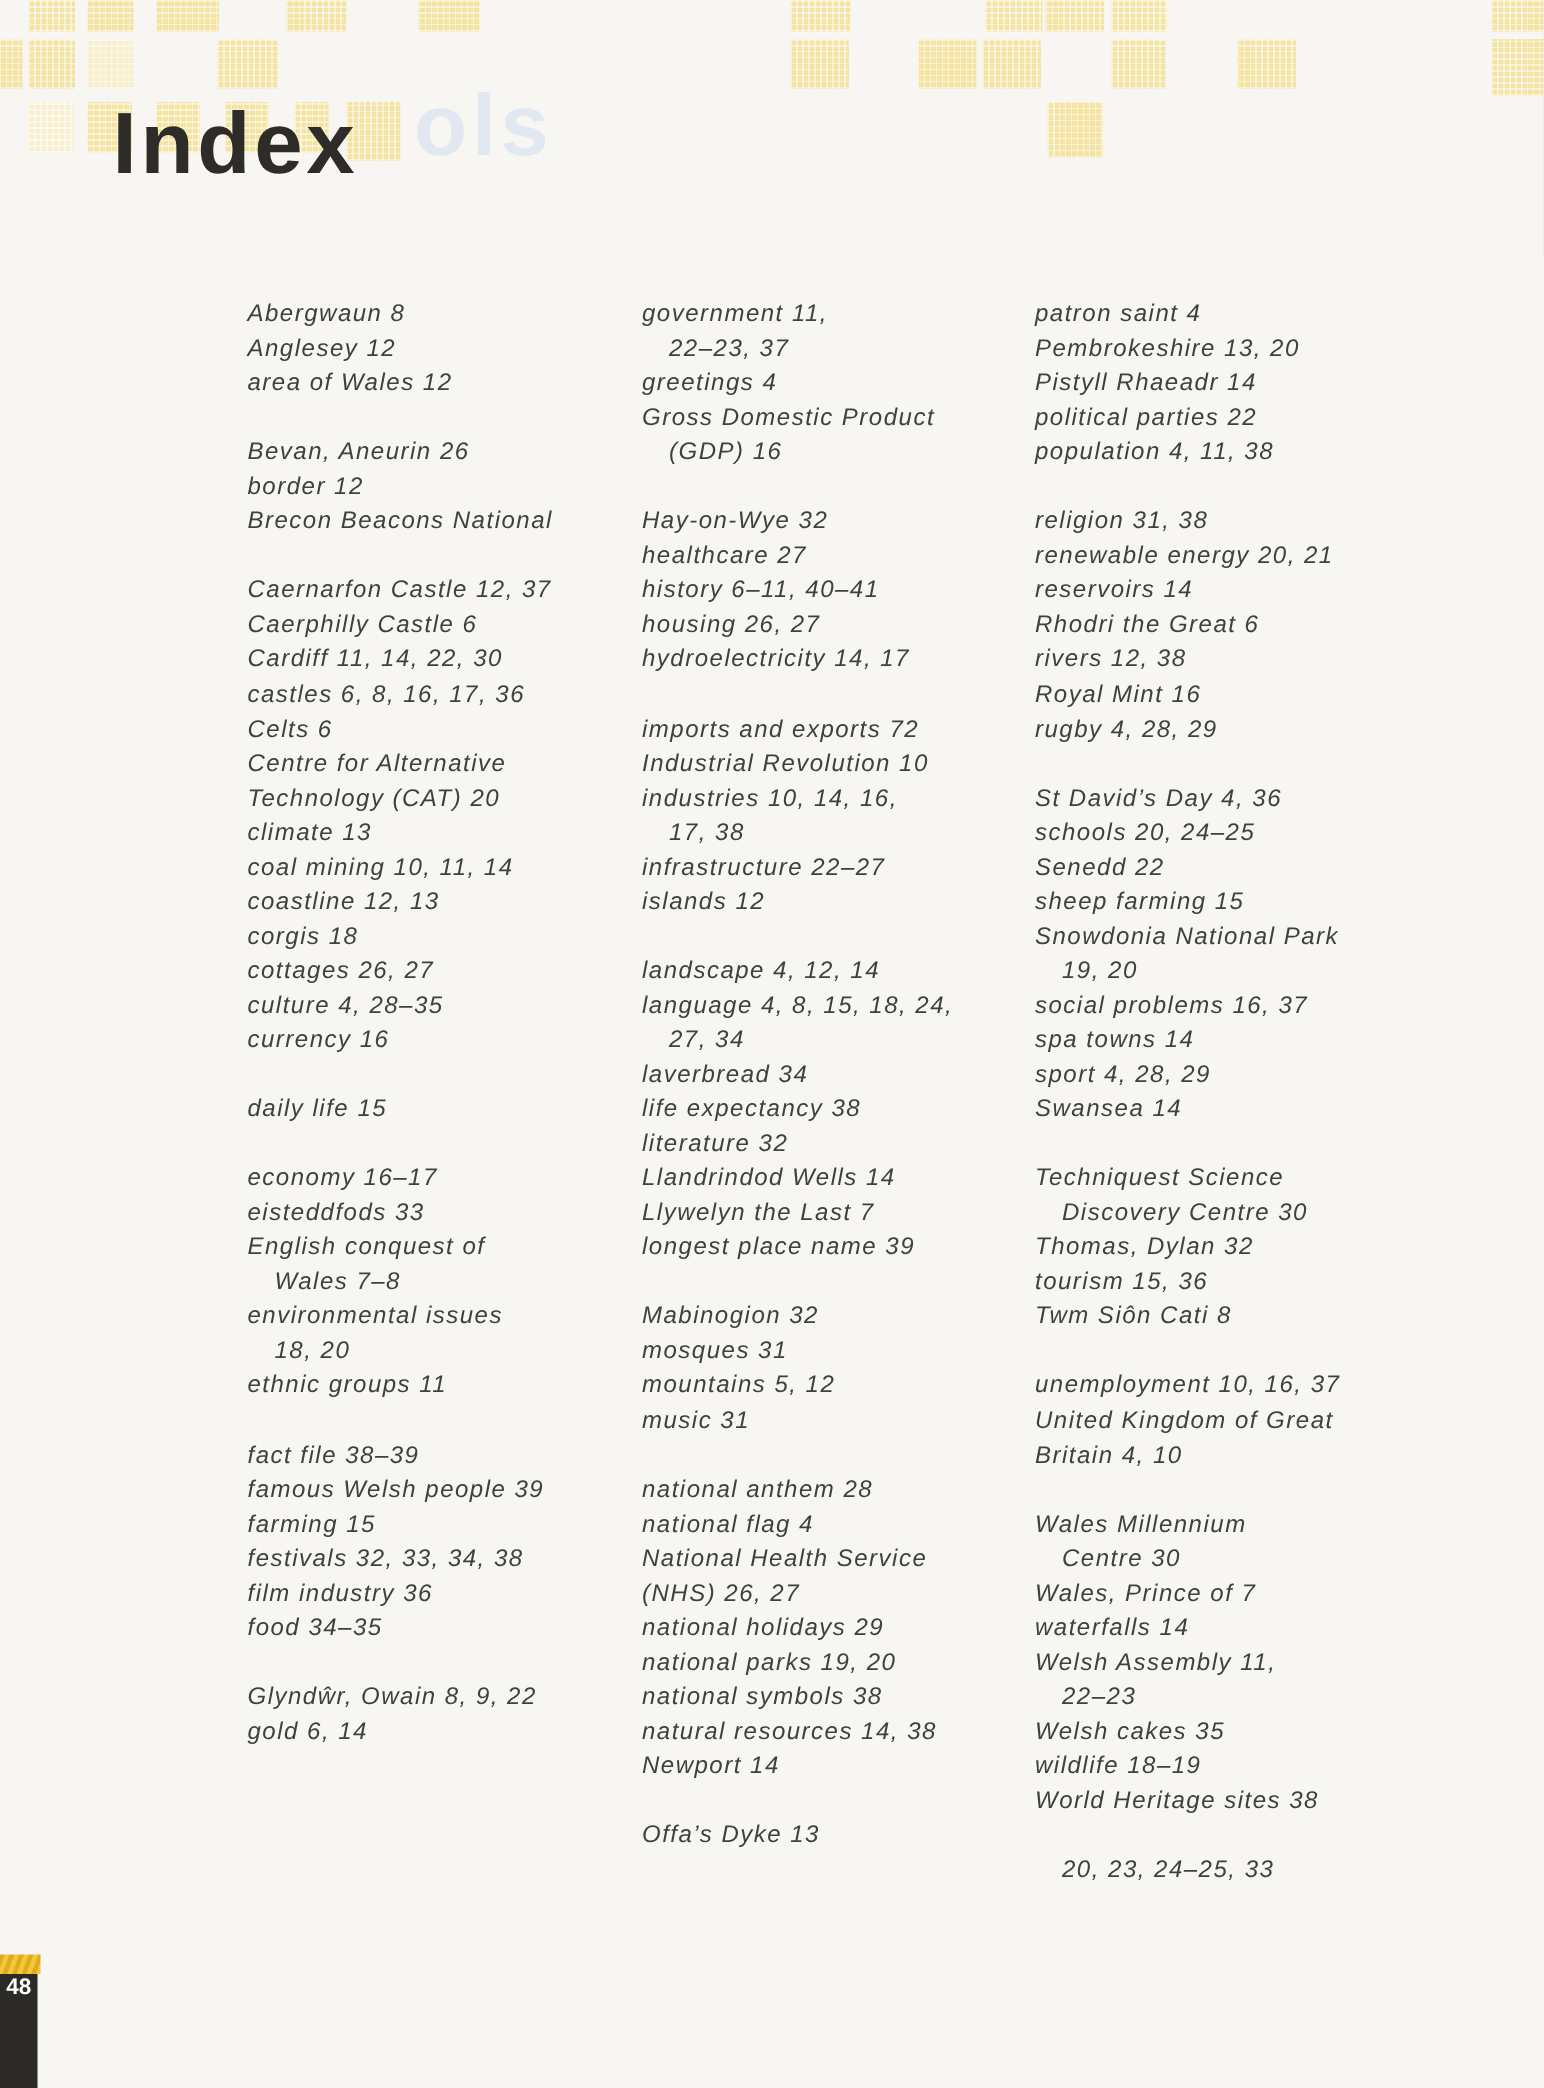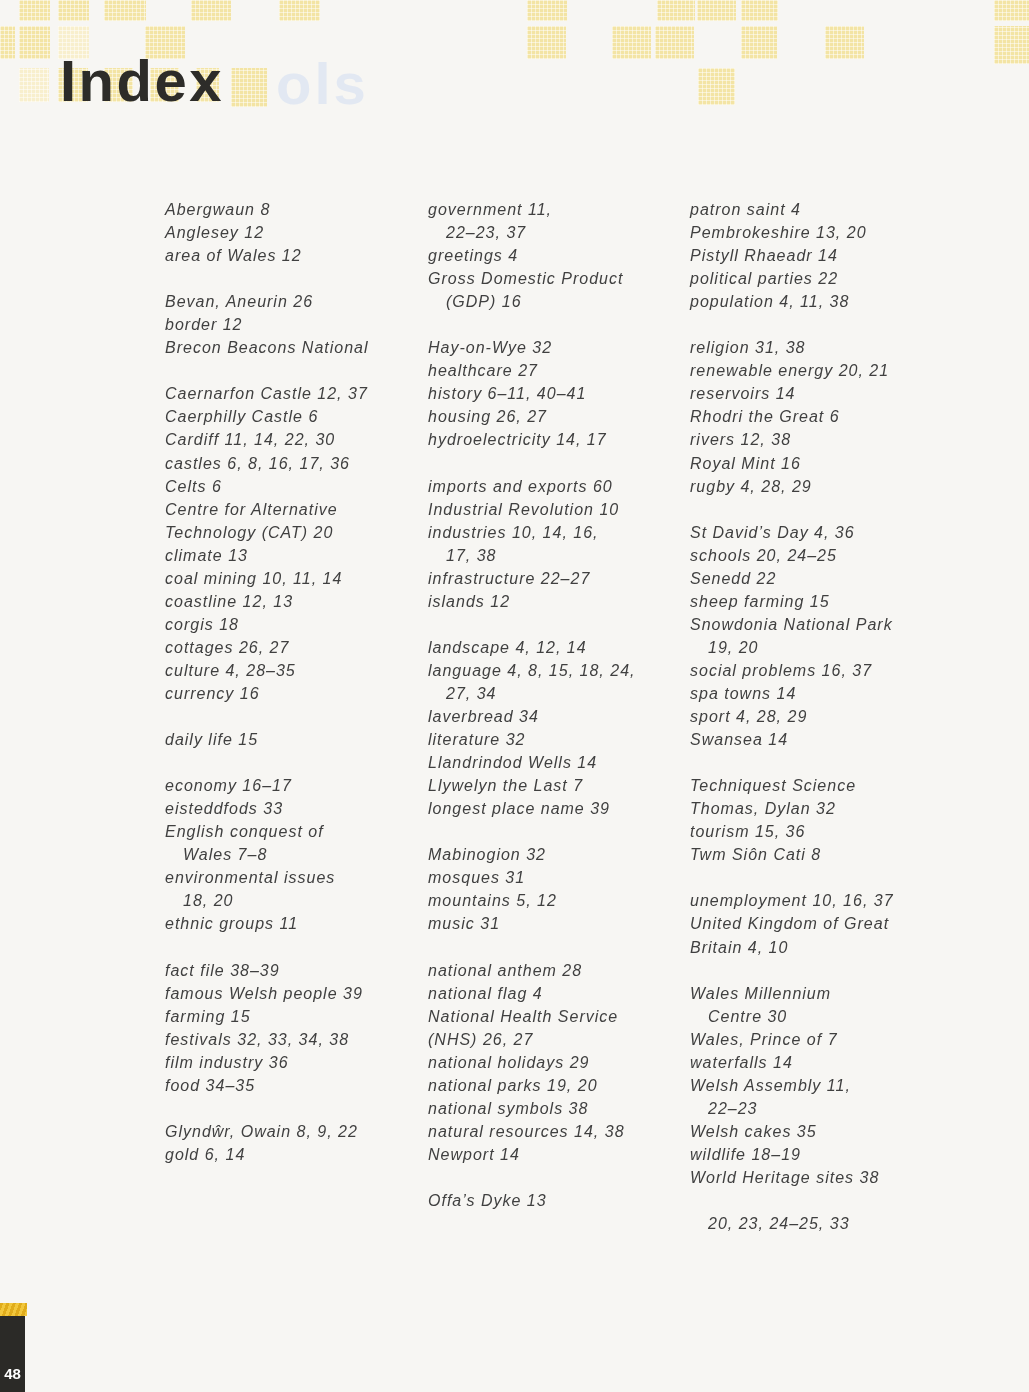--- a/index.html
+++ b/index.html
@@ -15,21 +15,21 @@
       repeating-linear-gradient(90deg, rgba(255,255,255,.5) 0 1px, rgba(255,255,255,0) 1px 4px);
   }
   .sq.n{background-color:#f3e4a4;}
   .sq.l{background-color:#f8efcd;}
   .ghost{
     position:absolute;left:276px;top:50px;margin:0;z-index:1;
     font-size:58px;font-weight:bold;letter-spacing:3px;
     color:#e2e8f2;
   }
   .title{
-    position:absolute;left:60px;top:50px;margin:0;z-index:3;
+    position:absolute;left:60px;top:50px;margin:15px;z-index:3;
     font-size:58px;font-weight:bold;letter-spacing:2.5px;
     color:#2d2c29;line-height:62px;
   }
   .col{
     position:absolute;top:198px;z-index:2;
     font-size:16px;letter-spacing:1px;line-height:23.05px;
     color:#404040;
     font-style:italic;
   }
   .col-1{left:165px;}
@@ -37,21 +37,21 @@
   .col-3{left:690px;}
   .line{height:23.05px;white-space:nowrap;}
   .line.cont{padding-left:18px;}
   .gold-strip{
     position:absolute;left:0;top:1303px;width:27px;height:13px;
     background:repeating-linear-gradient(110deg,#e0ac1b 0 3px,#f2c73c 3px 6px);
   }
   .pagenum{
     position:absolute;left:0;top:1316px;width:25px;height:76px;
     background:#2b2a27;color:#ffffff;
-    display:flex;align-items:flex-end;justify-content:center;
+    display:flex;align-items:flex-start;justify-content:center;
     padding-bottom:10px;box-sizing:border-box;
     font-size:15px;font-weight:bold;
   }
 </style>
 </head>
 <body>
 
 <div class="page">
   <div>
       <div class="sq n" style="left: 19px; top: 0px; width: 31px; height: 21px;"></div>
@@ -137,31 +137,32 @@
       <div class="line">greetings 4</div>
       <div class="line">Gross Domestic Product</div>
       <div class="line cont">(GDP) 16</div>
       <div class="line"></div>
       <div class="line">Hay-on-Wye 32</div>
       <div class="line">healthcare 27</div>
       <div class="line">history 6–11, 40–41</div>
       <div class="line">housing 26, 27</div>
       <div class="line">hydroelectricity 14, 17</div>
       <div class="line"></div>
-      <div class="line">imports and exports 60</div>
+      <div class="line">imports and exports 72</div>
       <div class="line">Industrial Revolution 10</div>
       <div class="line">industries 10, 14, 16,</div>
       <div class="line cont">17, 38</div>
       <div class="line">infrastructure 22–27</div>
       <div class="line">islands 12</div>
       <div class="line"></div>
       <div class="line">landscape 4, 12, 14</div>
       <div class="line">language 4, 8, 15, 18, 24,</div>
       <div class="line cont">27, 34</div>
       <div class="line">laverbread 34</div>
+      <div class="line">life expectancy 38</div>
       <div class="line">literature 32</div>
       <div class="line">Llandrindod Wells 14</div>
       <div class="line">Llywelyn the Last 7</div>
       <div class="line">longest place name 39</div>
       <div class="line"></div>
       <div class="line">Mabinogion 32</div>
       <div class="line">mosques 31</div>
       <div class="line">mountains 5, 12</div>
       <div class="line">music 31</div>
       <div class="line"></div>
@@ -197,20 +198,21 @@
       <div class="line">Senedd 22</div>
       <div class="line">sheep farming 15</div>
       <div class="line">Snowdonia National Park</div>
       <div class="line cont">19, 20</div>
       <div class="line">social problems 16, 37</div>
       <div class="line">spa towns 14</div>
       <div class="line">sport 4, 28, 29</div>
       <div class="line">Swansea 14</div>
       <div class="line"></div>
       <div class="line">Techniquest Science</div>
+      <div class="line cont">Discovery Centre 30</div>
       <div class="line">Thomas, Dylan 32</div>
       <div class="line">tourism 15, 36</div>
       <div class="line">Twm Siôn Cati 8</div>
       <div class="line"></div>
       <div class="line">unemployment 10, 16, 37</div>
       <div class="line">United Kingdom of Great</div>
       <div class="line">Britain 4, 10</div>
       <div class="line"></div>
       <div class="line">Wales Millennium</div>
       <div class="line cont">Centre 30</div>

